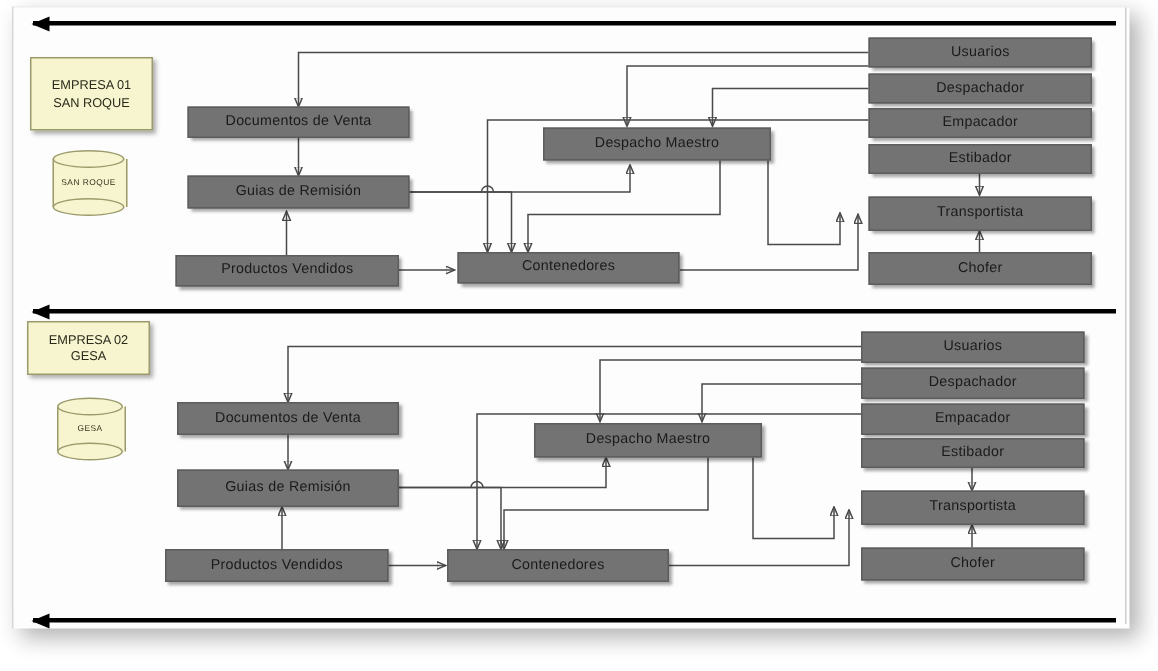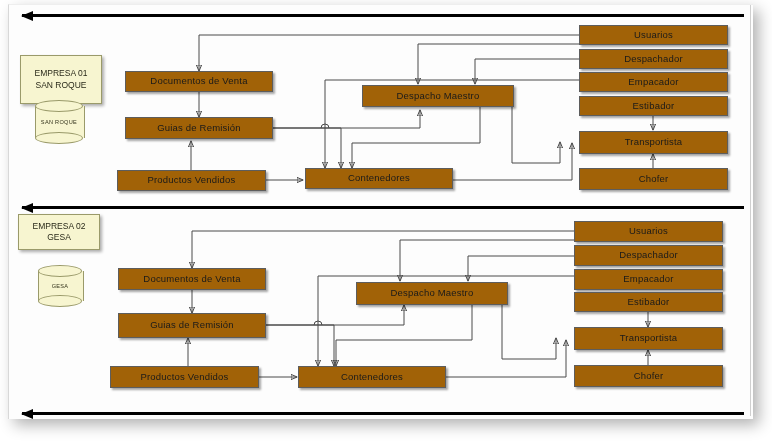--- a/index.html
+++ b/index.html
@@ -33,21 +33,21 @@
   .thickline .head{
     position:absolute;left:-1px;top:-6px;width:0;height:0;
     border-top:5px solid transparent;
     border-bottom:5px solid transparent;
     border-right:12px solid #000000;
   }
 
   
   .box{
     position:absolute;
-    background:#a16207;
+    background:#737373;
     border:1px solid #5d5d5d;
     box-shadow:2px 2px 2px rgba(0,0,0,0.35);
     display:flex;align-items:center;justify-content:center;
     font-size:9.5px;color:#1a1a1a;letter-spacing:.2px;
     box-sizing:border-box;
     line-height:1.1;
   }
 
   
   .note{
@@ -158,21 +158,21 @@
   <div class="thickline" style="left:22px;top:14px;width:722px;">
     <span class="head"></span>
   </div>
   <div class="thickline" style="left:22px;top:206px;width:722px;">
     <span class="head"></span>
   </div>
   <div class="thickline" style="left:22px;top:412px;width:722px;">
     <span class="head"></span>
   </div>
 
-  <div class="note" style="left:20px;top:55px;width:82px;height:49px;align-items:center;">
+  <div class="note" style="left:20px;top:38px;width:82px;height:49px;align-items:center;">
     <span>EMPRESA 01</span>
     <span>SAN ROQUE</span>
   </div>
 
   <div class="db" style="left:35px;top:100px;width:48px;height:44px;">
     <div class="cyl-body"></div>
     <div class="cyl-bot"></div>
     <div class="cyl-top"></div>
     <div class="cyl-label">SAN ROQUE</div>
   </div>

